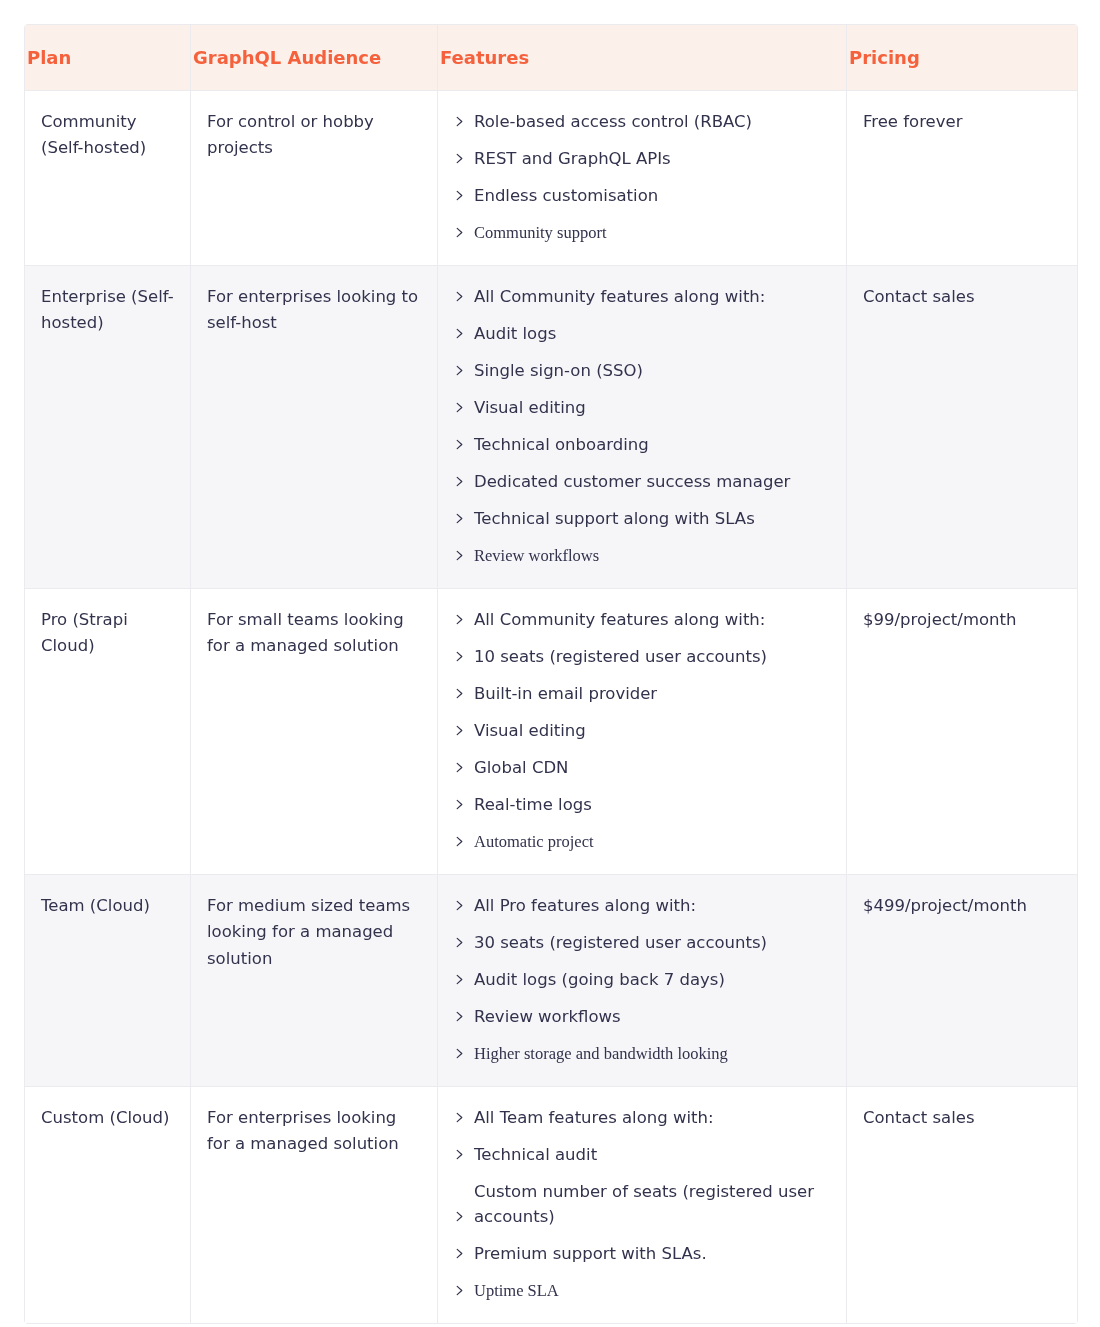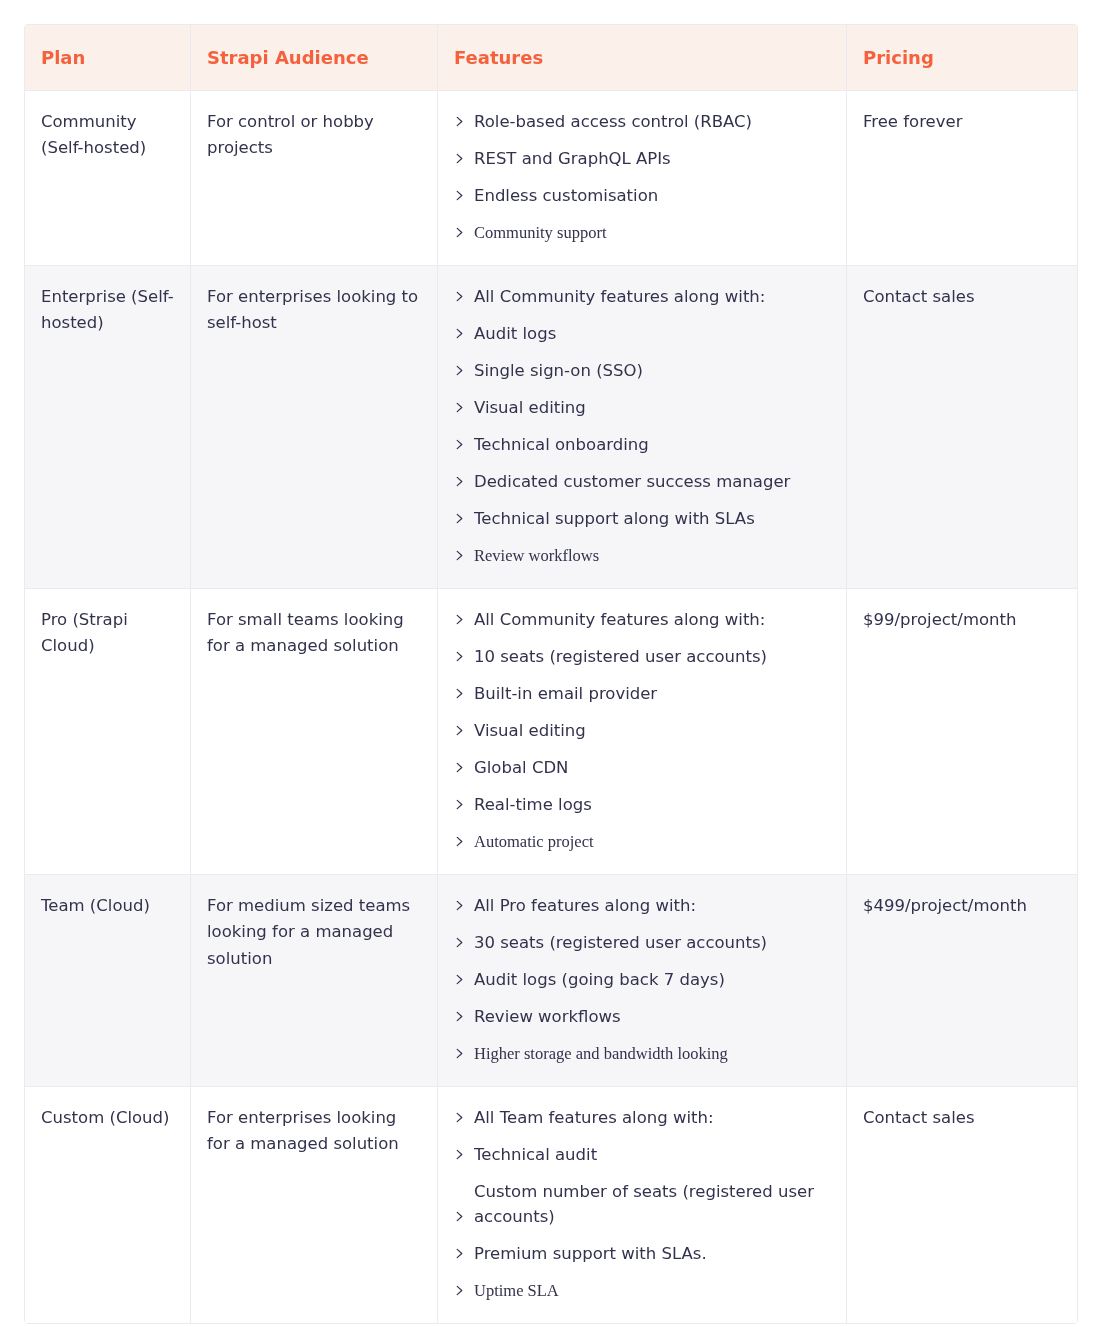--- a/index.html
+++ b/index.html
@@ -35,21 +35,21 @@
   col.col-audience{width:247px;}
   col.col-features{width:409px;}
   col.col-pricing{width:230px;}
 
   thead th{
     background:var(--header-bg);
     color:var(--accent);
     font-weight:bold;
     font-size:18px;
     text-align:left;
-    padding:22px 16px;
+    padding:22px 2px;
     border-bottom:1px solid var(--border);
     border-right:1px solid var(--border);
   }
   thead th:last-child{border-right:none;}
 
   tbody td{
     vertical-align:top;
     font-size:16.5px;
     line-height:1.6;
     padding:18px 16px 20px 16px;
@@ -87,21 +87,21 @@
   <table class="pricing-table">
     <colgroup>
       <col class="col-plan">
       <col class="col-audience">
       <col class="col-features">
       <col class="col-pricing">
     </colgroup>
     <thead>
       <tr>
           <th>Plan</th>
-          <th>Strapi Audience</th>
+          <th>GraphQL Audience</th>
           <th>Features</th>
           <th>Pricing</th>
         </tr>
     </thead>
     <tbody>
         <tr>
           <td>
             <span class="plan-text">Community (Self-hosted)</span>
           </td>
           <td>

